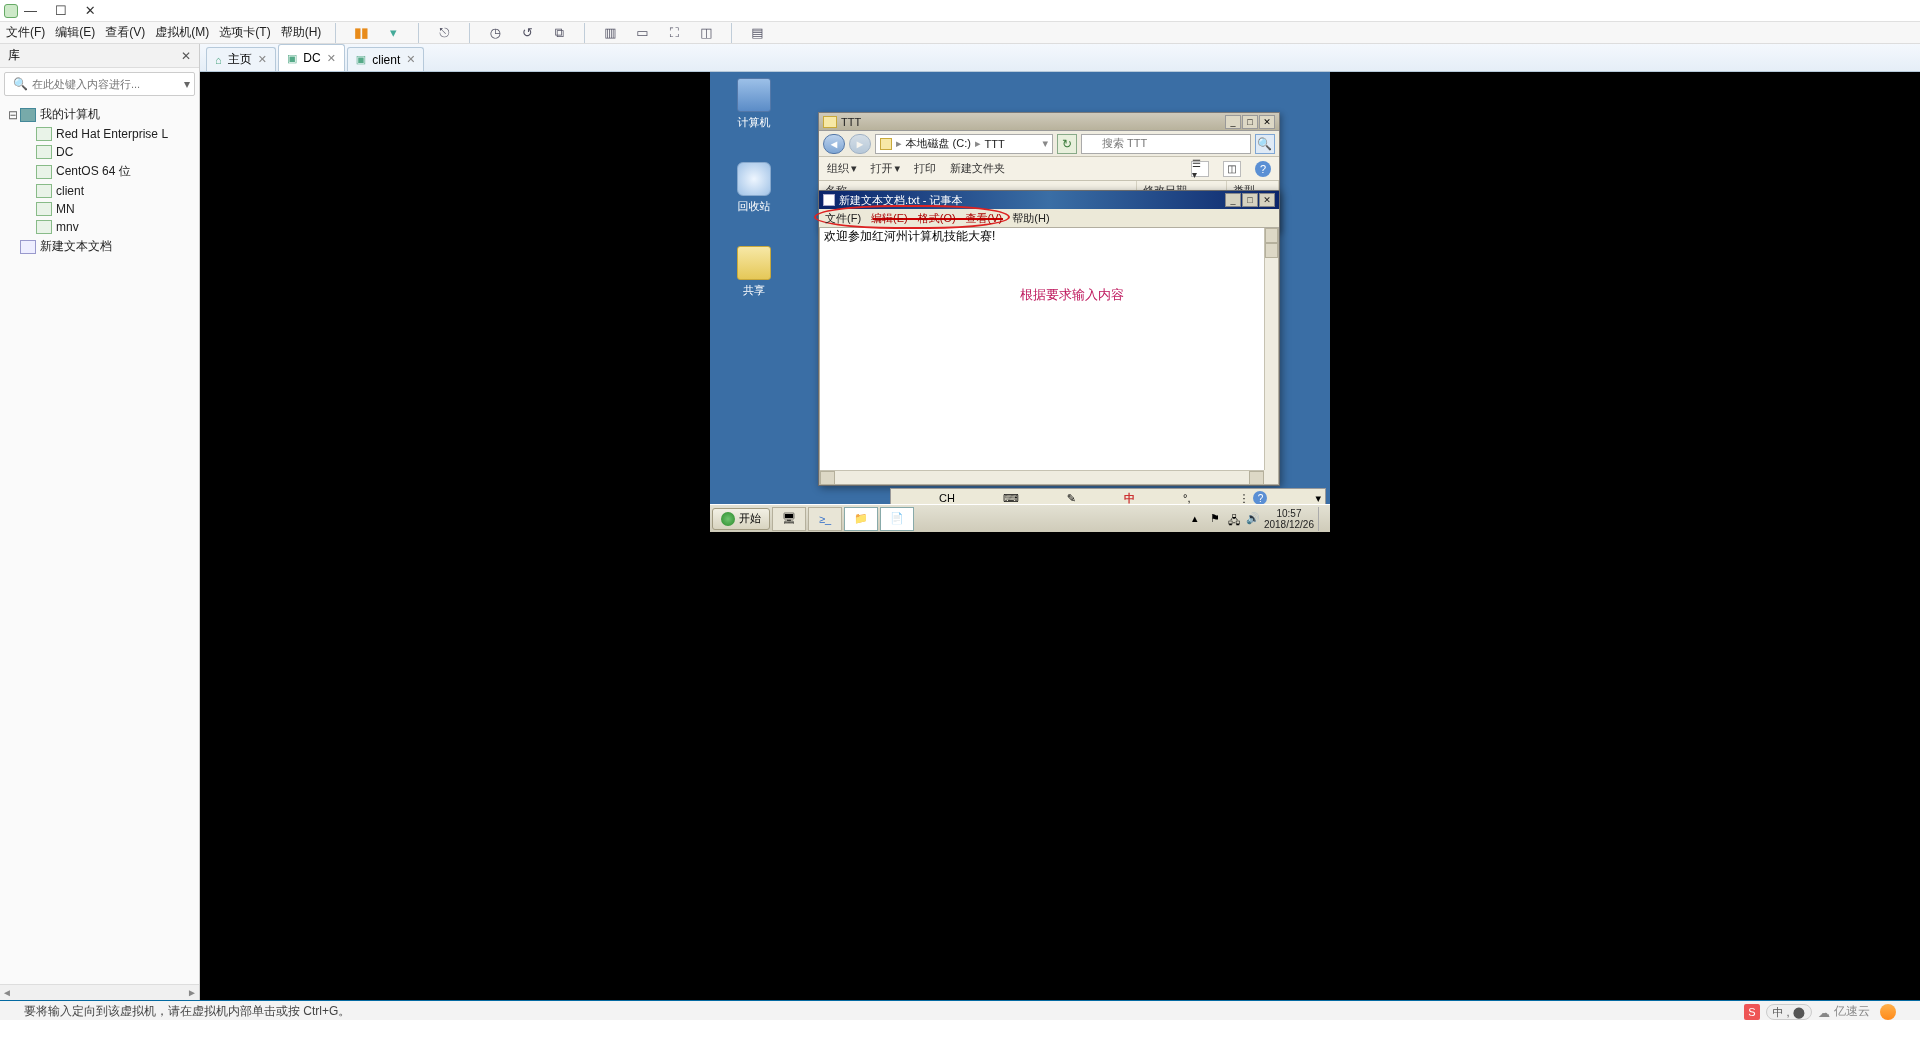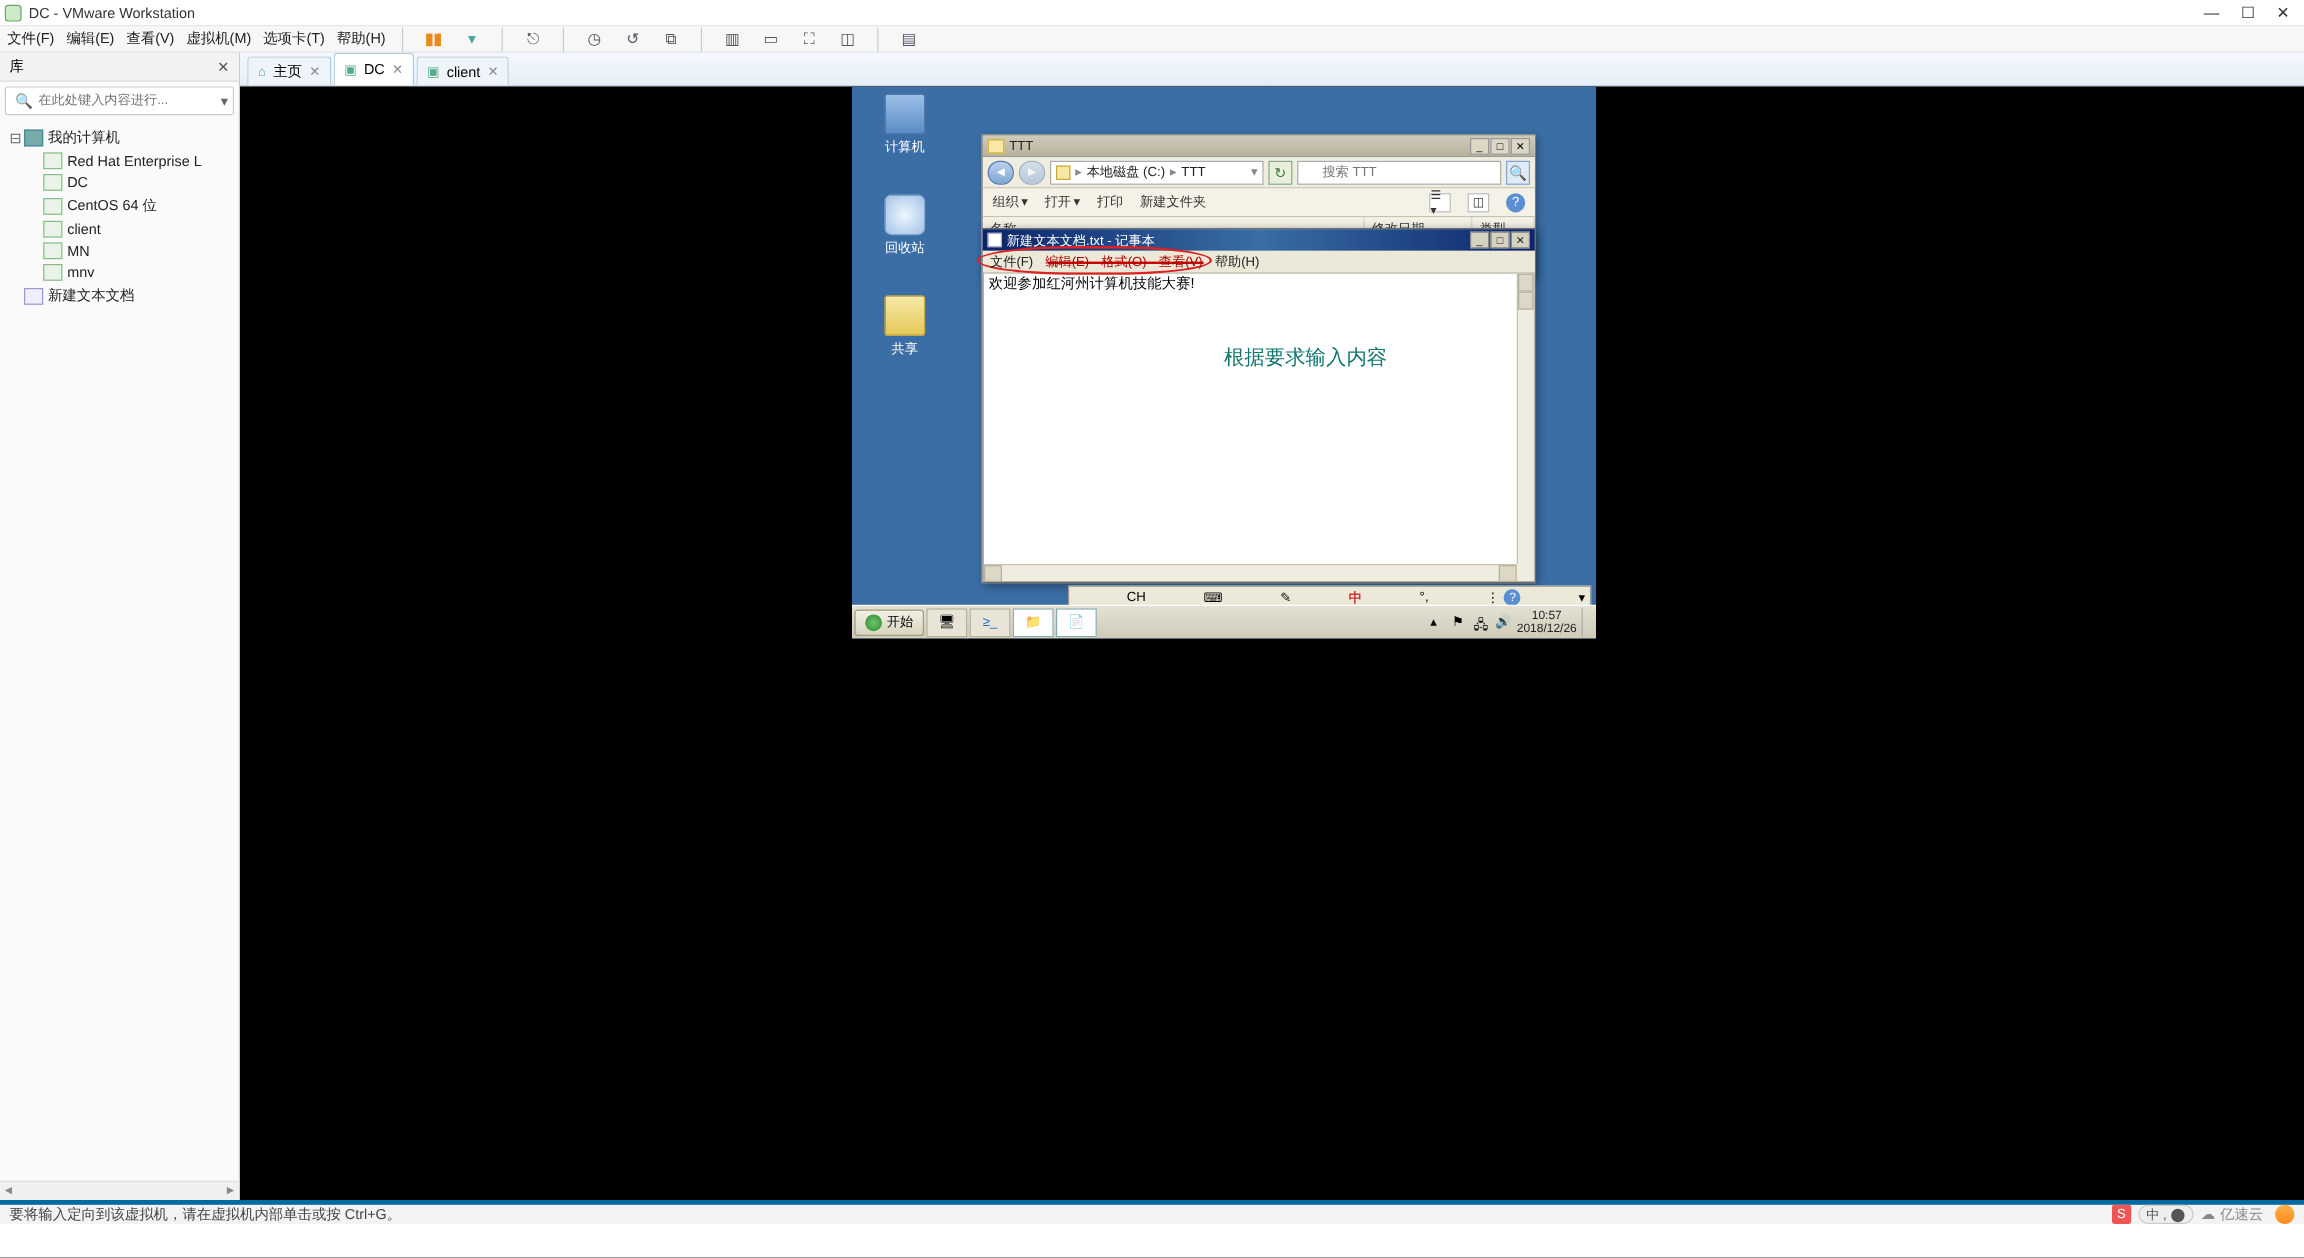--- a/index.html
+++ b/index.html
@@ -91,21 +91,21 @@
 .np-title .npic { width: 12px; height: 12px; background: #fff; border: 1px solid #aac; margin-right: 4px; }
 .np-title .npttl { flex: 1; }
 .np-title .npwc { display: flex; gap: 1px; }
 .np-title .npwc span { width: 16px; height: 14px; background: #d6d2c0; border: 1px solid #888; color: #222; display: flex; align-items: center; justify-content: center; font-size: 9px; cursor: pointer; }
 .np-menu { height: 18px; background: #ece9d8; display: flex; align-items: center; padding: 0 6px; gap: 10px; font-size: 11px; color: #222; position:relative; }
 .np-menu .nm { cursor: pointer; position:relative; z-index:2;}
 .np-menu .nm.struck { color:#a00; }
 .np-menu .strike { position:absolute; left:54px; top:9px; width:130px; height:0; border-top:2px solid #c00; z-index:1;}
 .np-body { position: relative; height: calc(100% - 36px); background: #fff; border: 1px solid #b2aea0; margin: 0; }
 .np-text { position:absolute; left:2px; top:0; right:14px; bottom:14px; padding: 0 2px; font-size: 12px; color: #000; font-family: SimSun, serif; }
-.np-anno { position: absolute; left: 200px; top: 58px; color: #0f766e; font-size: 17px; font-family: Liberation Sans, sans-serif;}
+.np-anno { position: absolute; left: 200px; top: 58px; color: #be185d; font-size: 13px; font-family: Liberation Sans, sans-serif;}
 .np-circle { position: absolute; left: -8px; top: -23px; width: 196px; height: 24px; border: 2px solid #d22; border-radius: 50%/60%; pointer-events:none;}
 .np-vscroll { position:absolute; right:0; top:0; bottom:14px; width:14px; background:#efece0; border-left:1px solid #c6c2b2;}
 .np-hscroll { position:absolute; left:0; right:14px; bottom:0; height:14px; background:#efece0; border-top:1px solid #c6c2b2;}
 .np-corner { position:absolute; right:0; bottom:0; width:14px; height:14px; background:#efece0;}
 .np-vscroll::before,.np-vscroll::after{content:'';display:block;height:13px;background:#ddd8c6;border:1px solid #b5b09c;}
 .np-hscroll::before,.np-hscroll::after{content:'';display:inline-block;width:13px;height:12px;background:#ddd8c6;border:1px solid #b5b09c;}
 .np-hscroll{display:flex;justify-content:space-between;align-items:center;}
 
 
 .langbar { position:absolute; right:4px; top:416px; height:20px; display:flex; align-items:center; gap:4px; background:#ece9d8; border:1px solid #999; padding:0 4px; font-size:11px;}
@@ -117,33 +117,32 @@
 .gtask { position: absolute; left: 0; right: 0; bottom: 0; height: 28px; background: linear-gradient(#e3e1d3,#cfcbb9); border-top: 1px solid #fff; display: flex; align-items: center; padding: 0 2px; font-size: 11px; }
 .startbtn { height: 22px; padding: 0 8px; background: linear-gradient(#f2f0e4,#d8d4c0); border: 1px solid #a29c82; border-radius: 3px; display: flex; align-items: center; gap: 4px; cursor: pointer; }
 .startbtn .orb { width:14px;height:14px;border-radius:50%;background:radial-gradient(#6ec36e,#2a8a2a);}
 .tbitem { width: 34px; height: 24px; margin-left: 2px; background: #e8e5d6; border: 1px solid #b5b09c; display:flex;align-items:center;justify-content:center;cursor:pointer;}
 .tbitem.active { background:#fff; border-color:#8aa;}
 .systray { margin-left: auto; display: flex; align-items: center; gap: 4px; padding-right: 4px; }
 .systray .ti { width:14px;height:14px;cursor:pointer;}
 .systray .clock { font-size: 10px; text-align: center; line-height: 11px; color: #222; }
 
 
-.statusbar { height: 20px; background: #f3f3f3; border-top: 4px solid #0369a1; display: flex; align-items: center; padding: 0 8px; font-size: 12px; color: #444; }
+.statusbar { height: 20px; background: #f3f3f3; border-top: 1px solid #0369a1; display: flex; align-items: flex-end; padding: 0 24px; font-size: 12px; color: #444; }
 .statusbar .fill { flex: 1; }
 .statusbar .badge { height:16px; padding:0 4px; background:#e55; color:#fff; border-radius:2px; font-size:11px; display:flex;align-items:center;margin-right:6px;}
 .statusbar .pill { height:16px; padding:0 6px; background:#eee; border:1px solid #ccc; border-radius:8px; font-size:11px; color:#555; margin-right:6px;display:flex;align-items:center;gap:4px;}
 .statusbar .logo2 { color:#888; font-size:12px; margin-right:4px;}
 .statusbar .circ { width:16px;height:16px;border-radius:50%;background:linear-gradient(#ffb04a,#ff8a1a);margin-left:6px;}
 </style>
 </head>
 <body>
 
 <div class="titlebar">
   <div class="logo"></div>
-  <div class="title">DC - VMware Workstation</div>
   <div class="winctrl">
     <span>—</span>
     <span>☐</span>
     <span>✕</span>
   </div>
 </div>
 
 <div class="menubar">
   <span class="m">文件(F)</span>
   <span class="m">编辑(E)</span>

